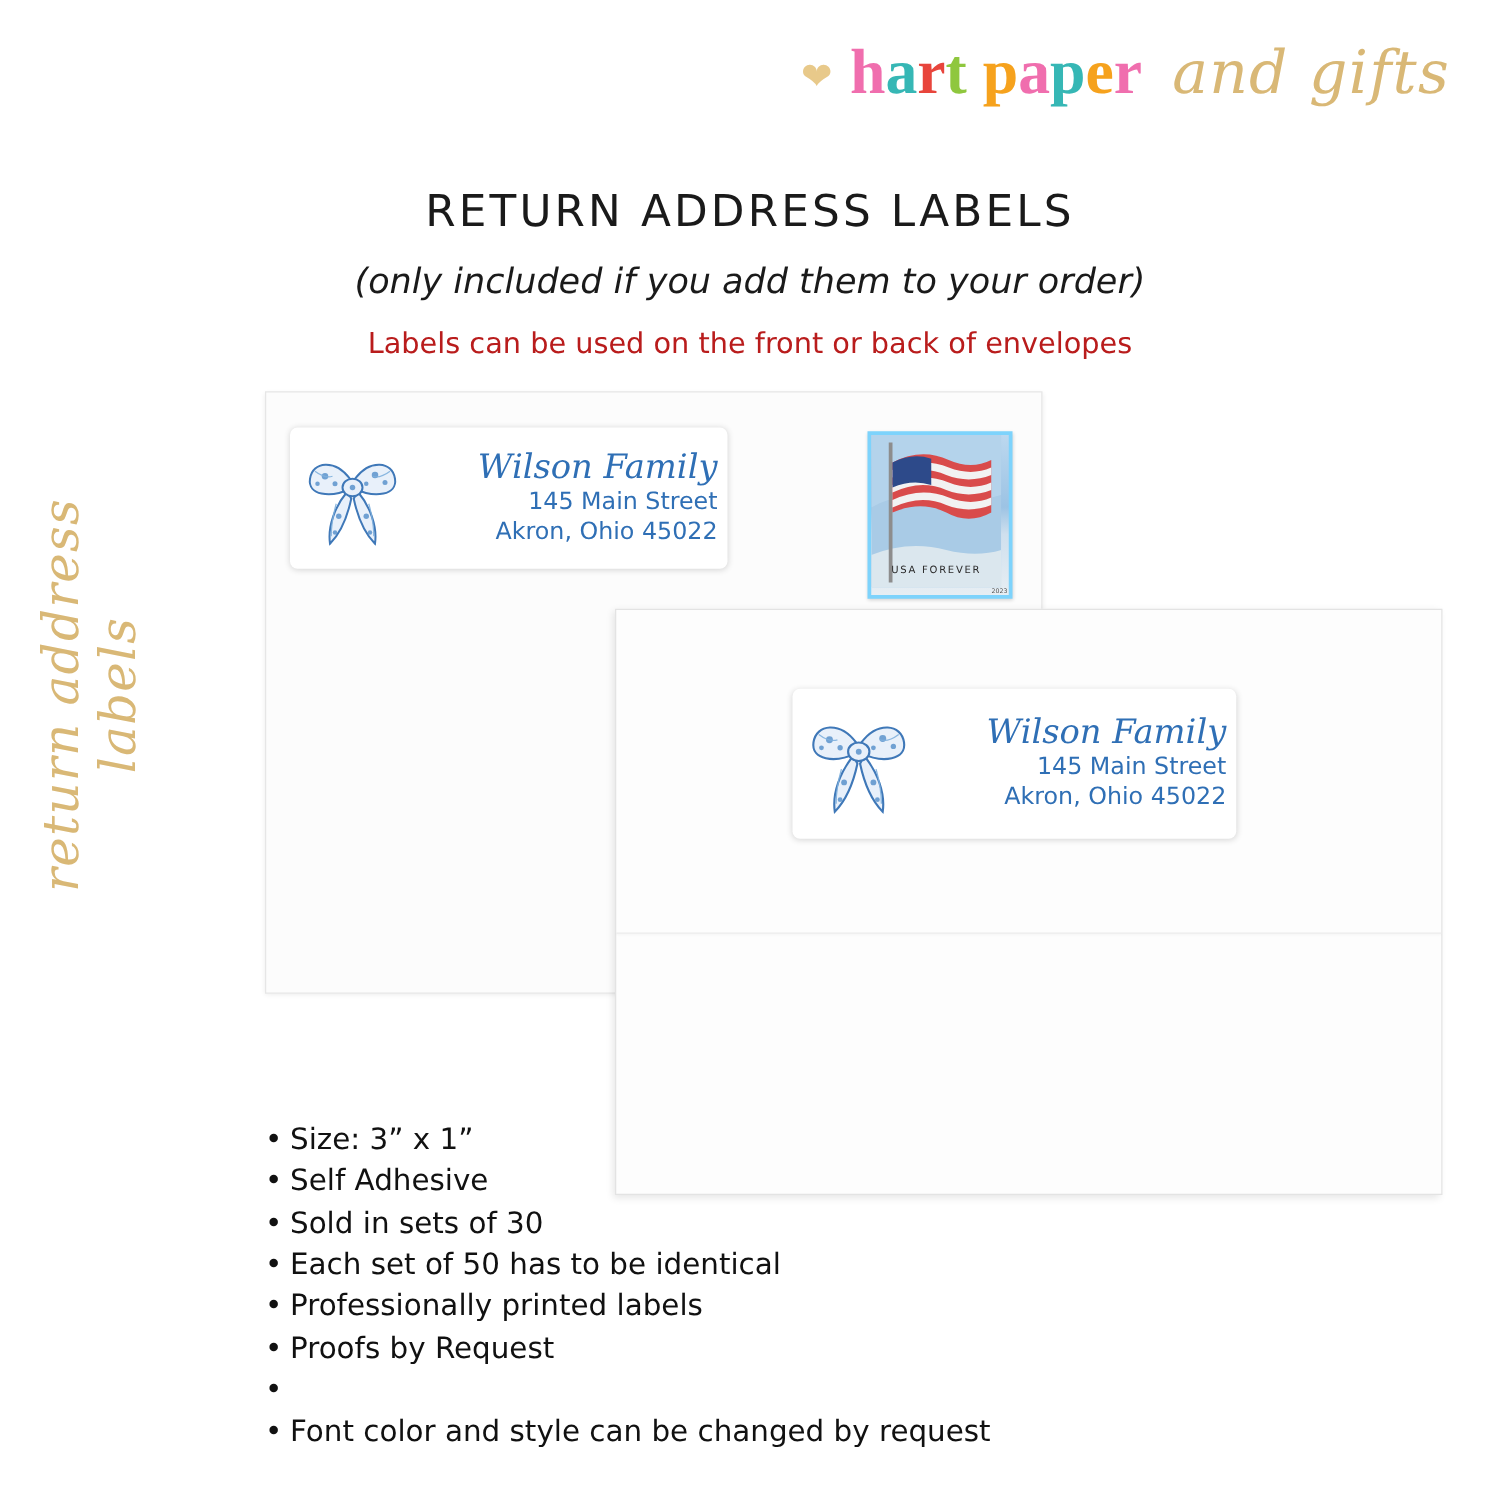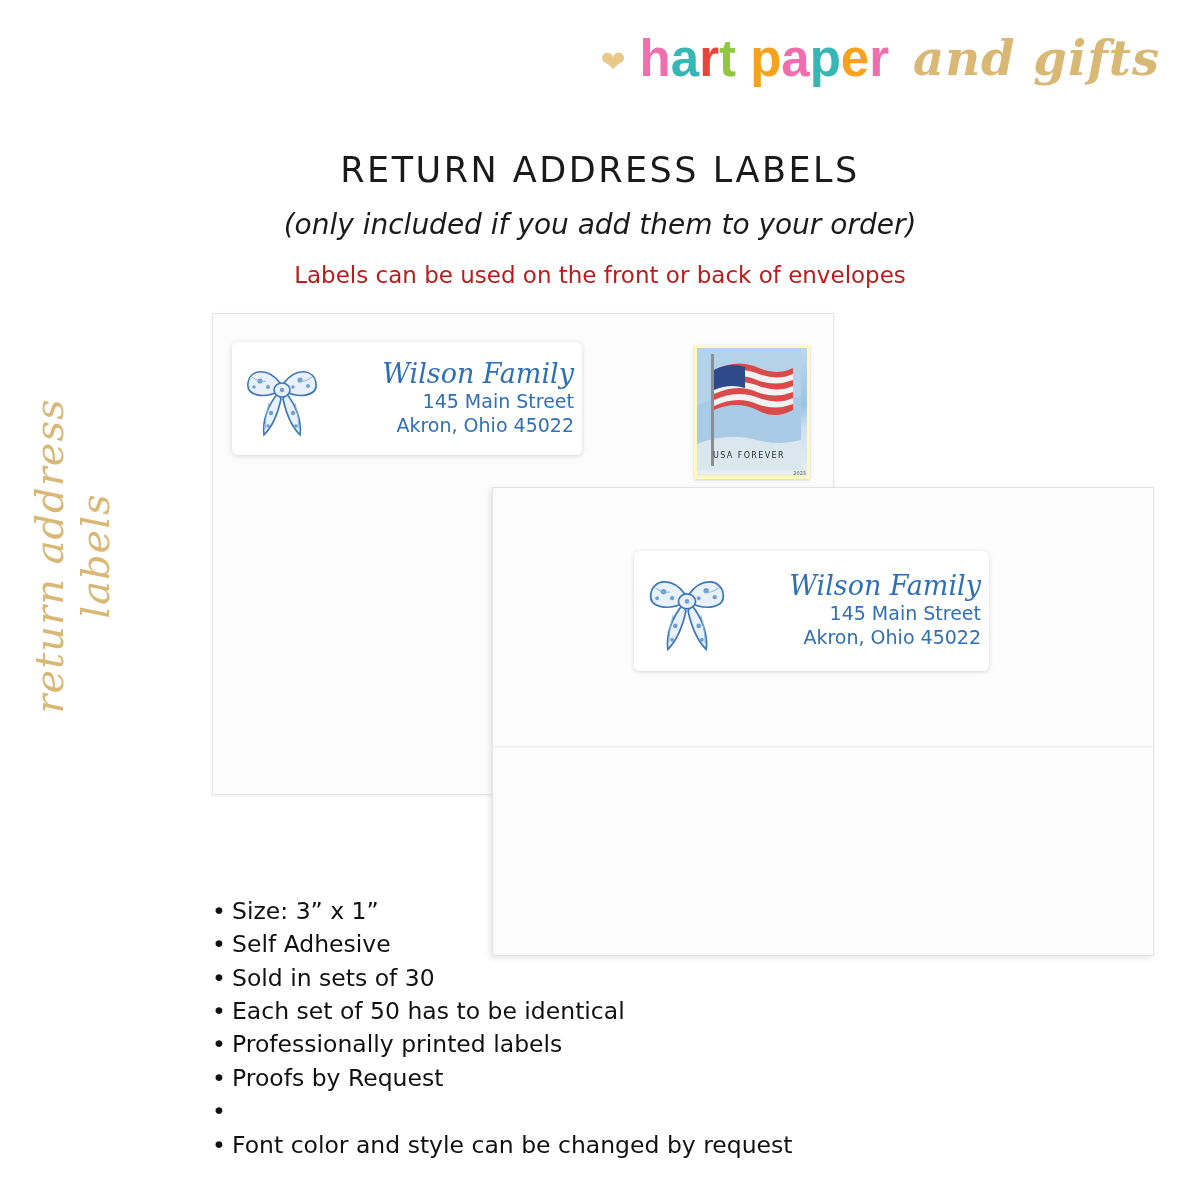--- a/index.html
+++ b/index.html
@@ -32,41 +32,40 @@
     gap: 10px;
   }
   .heart-icon {
     font-size: 30px;
     color: #e8c98a;
     line-height: 1;
     margin-right: 4px;
     margin-top: 8px;
   }
   .brand-word {
-    font-family: Liberation Sans, sans-serif;
+    font-family: Liberation Serif, serif;
     font-size: 51px;
     font-weight: bold;
     letter-spacing: 0px;
     line-height: 1;
   }
   .c-h { color: #f06eae; }
   .c-a { color: #36b7b5; }
   .c-r { color: #e8453c; }
   .c-t { color: #8fc73e; }
   .c-p { color: #f6a21d; }
   .c-ap { color: #f06eae; }
   .c-e { color: #36b7b5; }
   .gold-script {
     font-family: "DejaVu Serif", serif;
     font-style: italic;
     font-size: 48px;
     color: #d9b876;
     margin-left: 14px;
     letter-spacing: 1px;
-    font-weight: bold;
   }
 
   
   .title {
     position: absolute;
     top: 150px;
     left: 0;
     width: 1200px;
     text-align: center;
     font-family: "DejaVu Sans", sans-serif;
@@ -144,21 +143,21 @@
     box-shadow: 0 1px 2px rgba(0,0,0,0.05);
   }
 
   
   .stamp {
     position: absolute;
     left: 694px;
     top: 345px;
     width: 110px;
     height: 128px;
-    background: #fef9c3;
+    background: #7dd3fc;
     padding: 3px;
     box-shadow: 0 1px 3px rgba(0,0,0,0.18);
   }
   .stamp-img {
     position: relative;
     width: 100%;
     height: 100%;
     overflow: hidden;
     background: linear-gradient(#bcd8ef 0%, #9cc3e4 45%, #cfe0ee 62%, #e7eef3 100%);
   }

